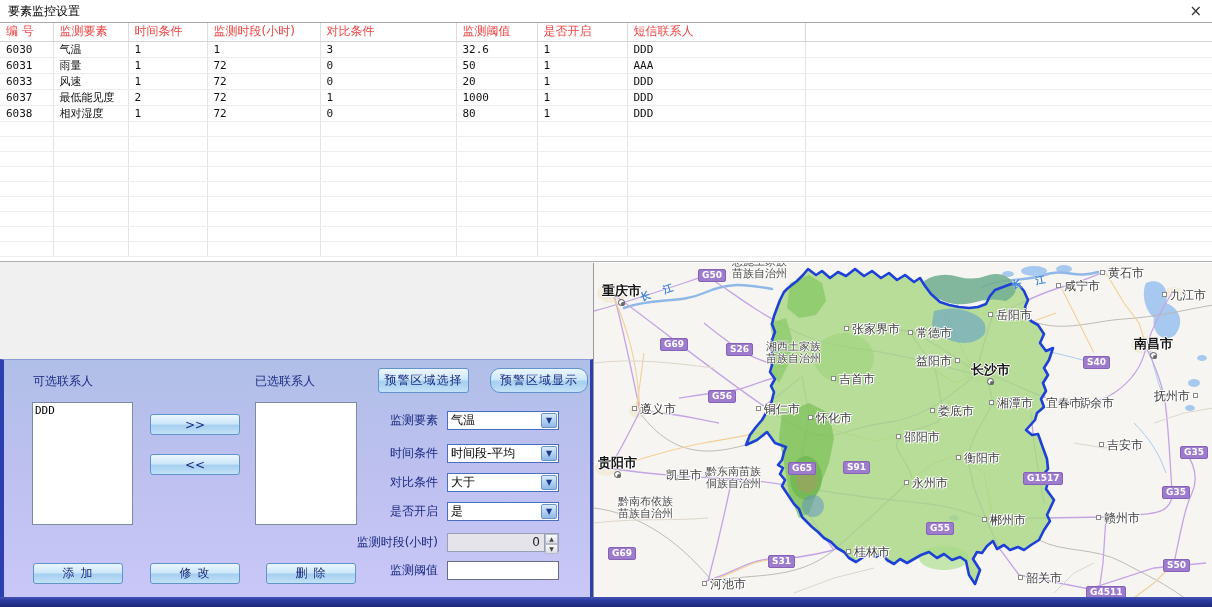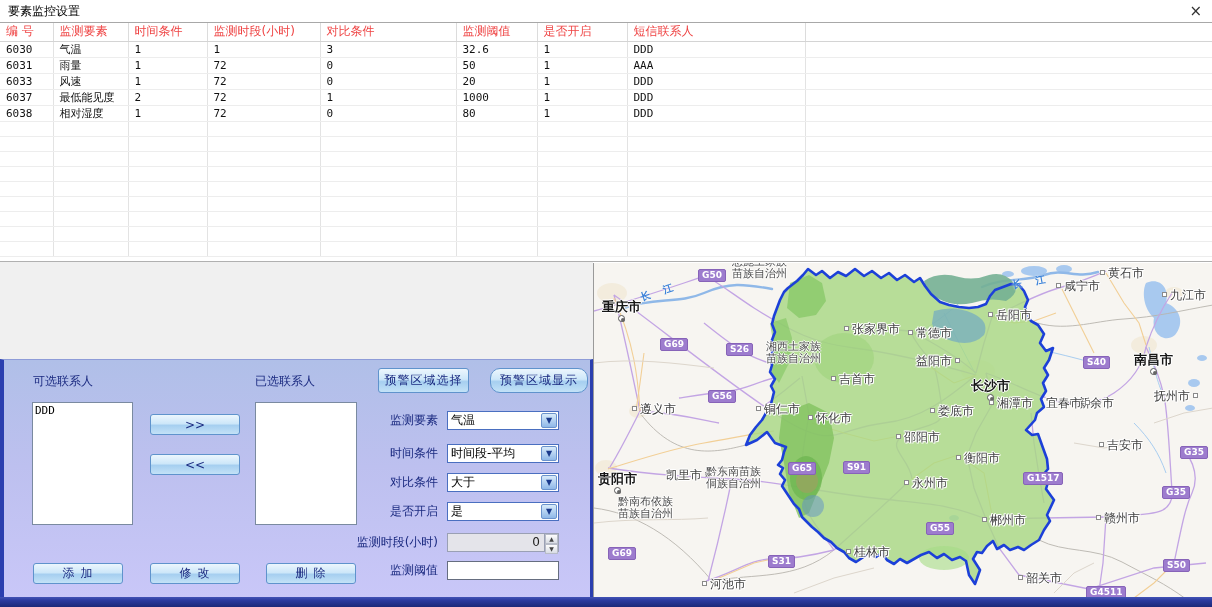--- a/index.html
+++ b/index.html
@@ -50,21 +50,21 @@
   .tinput{width:112px;height:19px;background:#fff;border:1px solid #666e80;font-size:12px;padding:0 3px;outline:none;}
   
   .map{position:absolute;left:593px;top:263px;width:619px;height:336px;background:#f7f5f1;
     overflow:hidden;border-left:1px solid #9a9a9a;}
   .map-label{position:absolute;font-size:12px;color:#3f3f3f;white-space:nowrap;line-height:12px;
     text-shadow:-1px 0 #fff,1px 0 #fff,0 -1px #fff,0 1px #fff,1px 1px #fff,-1px -1px #fff;}
   .map-label .sq{display:inline-block;width:5px;height:5px;background:#fff;border:1px solid #8a8a8a;
     vertical-align:middle;margin:0 3px 2px 0;}
   .map-label .sq.r{margin:0 0 2px 3px;}
   .cap-label{position:absolute;text-align:center;white-space:nowrap;
-    text-shadow:-1px 0 #fff,1px 0 #fff,0 -1px #fff,0 1px #fff;margin-top:16px;}
+    text-shadow:-1px 0 #fff,1px 0 #fff,0 -1px #fff,0 1px #fff;}
   .cap-name{font-size:13px;font-weight:bold;color:#161616;line-height:13px;}
   .cap-dot{width:7px;height:7px;border:1.5px solid #555;border-radius:50%;background:#fff;margin:2px auto 0;position:relative;}
   .cap-dot:after{content:"";position:absolute;left:1.5px;top:1.5px;width:4px;height:4px;border-radius:50%;background:#666;}
   .region-label{position:absolute;text-align:center;font-size:11px;color:#4a4a4a;line-height:12px;white-space:nowrap;
     text-shadow:-1px 0 #fff,1px 0 #fff,0 -1px #fff,0 1px #fff;}
   .road-badge{position:absolute;background:#9d7cce;border:1px solid #8763b8;border-radius:2px;
     color:#fff;font-size:9px;font-weight:bold;line-height:11px;padding:0 3px;white-space:nowrap;}
   .river-label{position:absolute;color:#3b82d8;font-size:10px;font-weight:bold;letter-spacing:5px;white-space:nowrap;
     text-shadow:0 0 2px #fff;}
   

